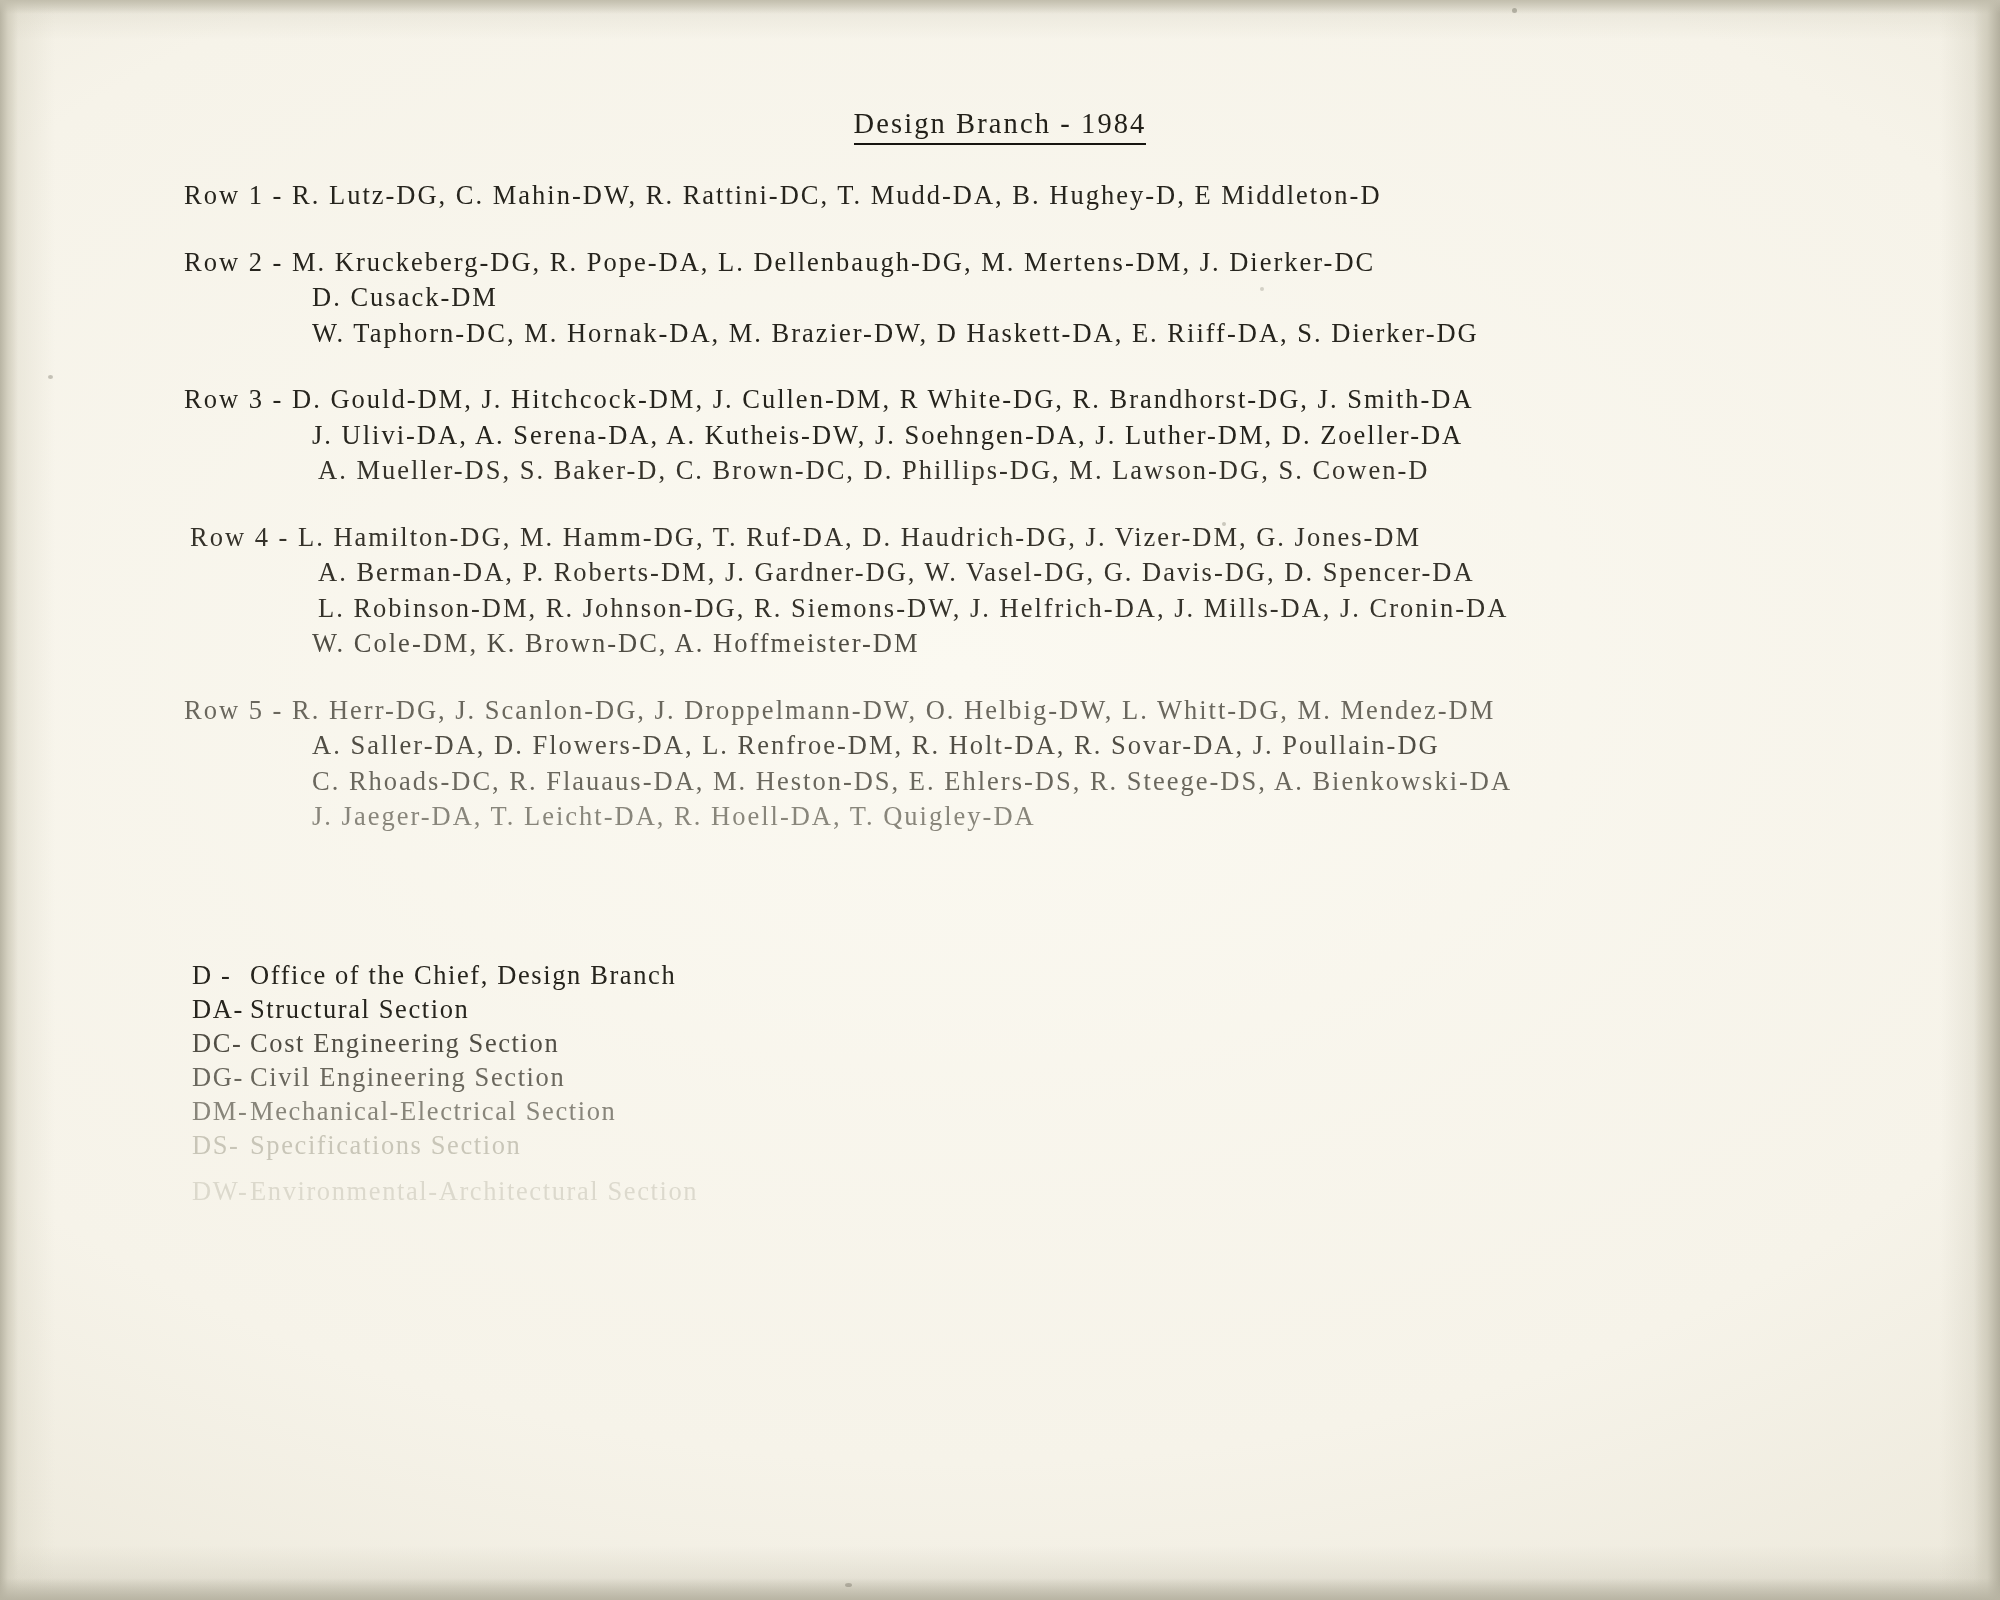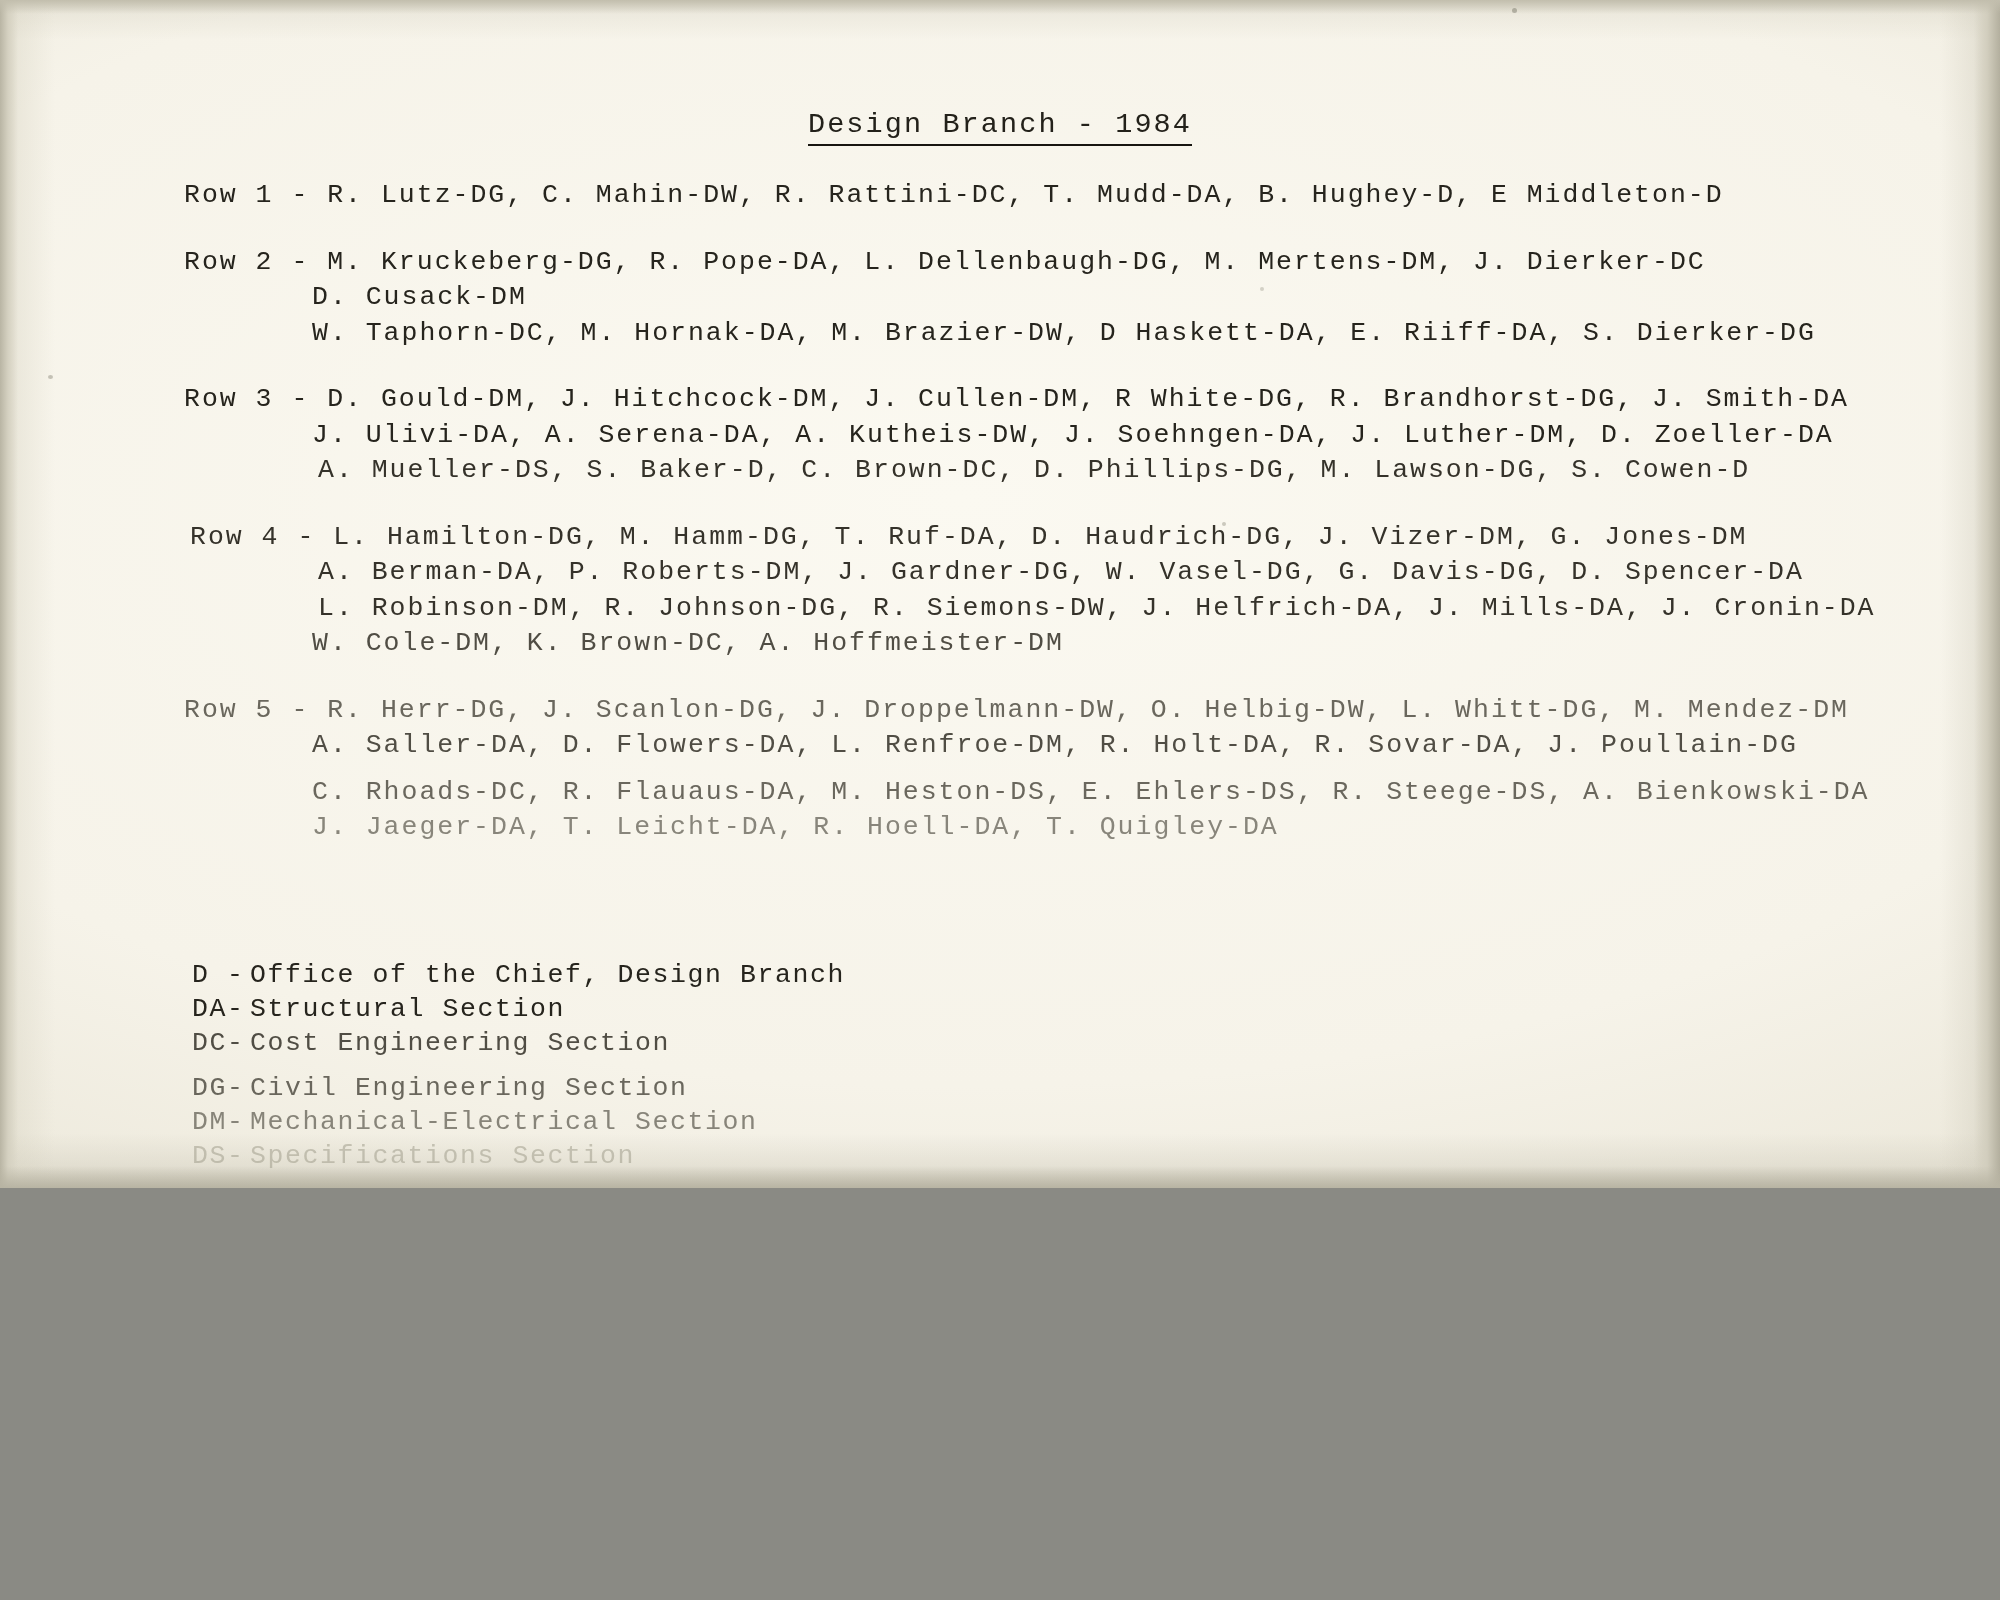--- a/index.html
+++ b/index.html
@@ -4,24 +4,24 @@
 <title>Design Branch - 1984</title>
 <style>
   html, body {
     margin: 0;
     padding: 0;
     background: #8a8a84;
   }
   #page {
     position: relative;
     width: 2000px;
-    height: 1188px;
+    height: 1600px;
     overflow: hidden;
     background: #f2efe4;
-    font-family: Liberation Mono, monospace;
+    font-family: Liberation Serif, serif;
   }
   
   #paper-tone {
     position: absolute;
     inset: 0;
     background:
       linear-gradient(to right, rgba(215,211,194,0.55) 0px, rgba(255,255,255,0) 55px),
       linear-gradient(to left,  rgba(205,201,185,0.60) 0px, rgba(255,255,255,0) 60px),
       linear-gradient(to bottom, rgba(208,204,188,0.40) 0px, rgba(255,255,255,0) 40px),
       linear-gradient(to top,   rgba(200,196,180,0.55) 0px, rgba(255,255,255,0) 55px),
@@ -95,21 +95,21 @@
     letter-spacing: 2.0px;
     white-space: pre;
     color: #26241d;
   }
   .tl.cont { padding-left: 128px; }
 
   
   .f0 { color: #26241d; }
   .f1 { color: #35322a; margin-left: 6px; }
   .f2 { color: #46433a; opacity: 0.94; }
-  .f3 { color: #57544a; opacity: 0.88; margin-top: 11px; }
+  .f3 { color: #57544a; opacity: 0.88; }
   .f4 { color: #6d6a5f; opacity: 0.80; }
   .f6 { color: #9b9886; opacity: 0.50; }
   .f7 { color: #adaa99; opacity: 0.36; margin-top: 12px; }
 
   
   .legend {
     position: absolute;
     left: 192px;
     top: 958px;
     width: 1200px;

